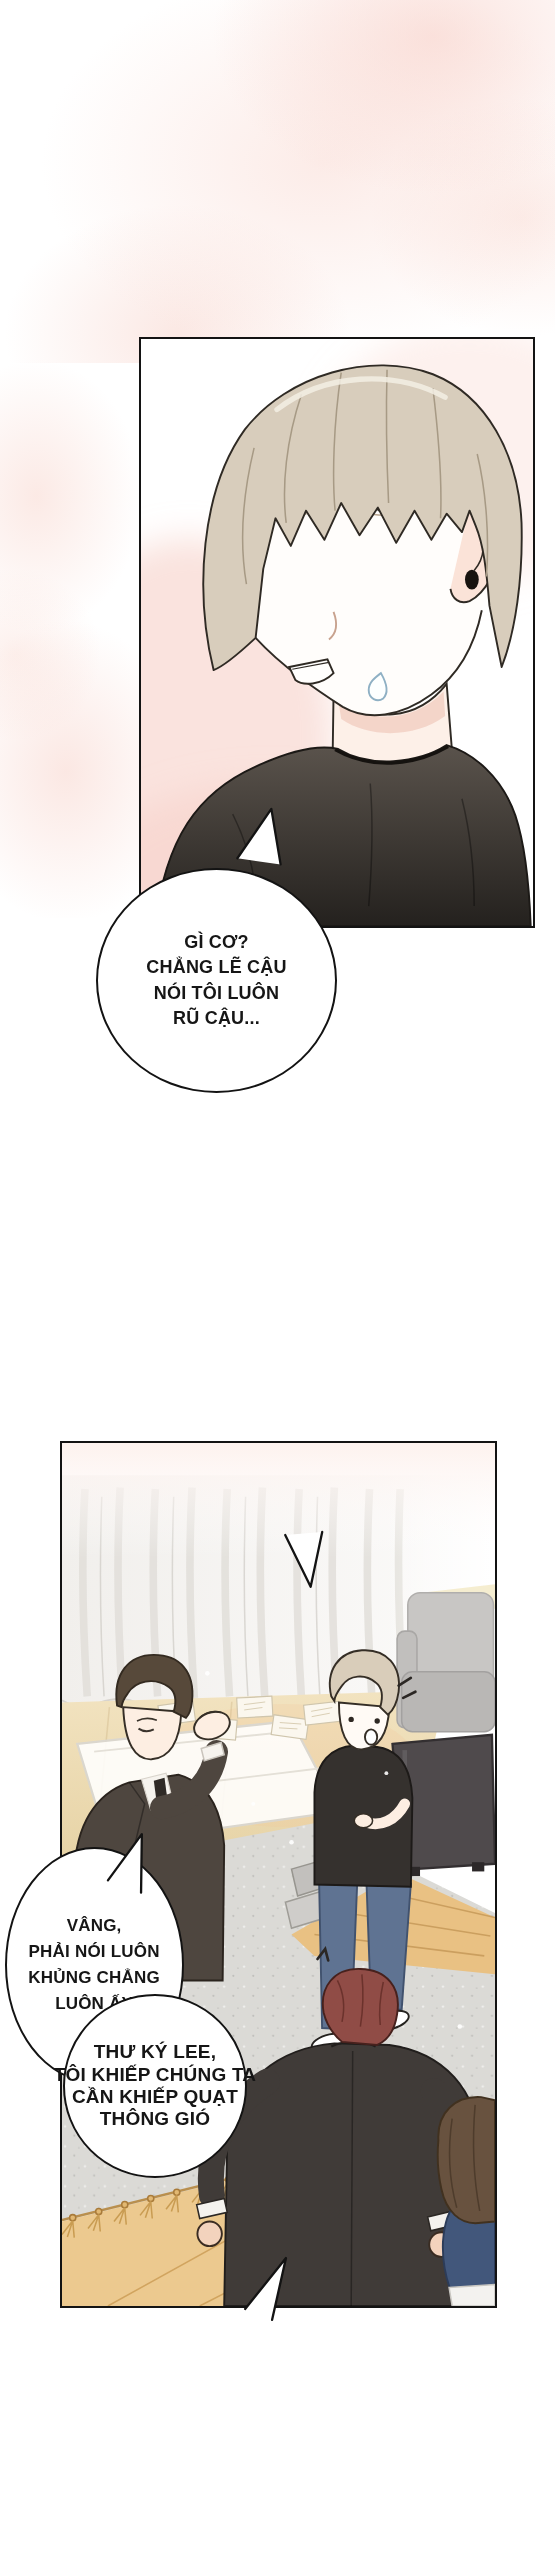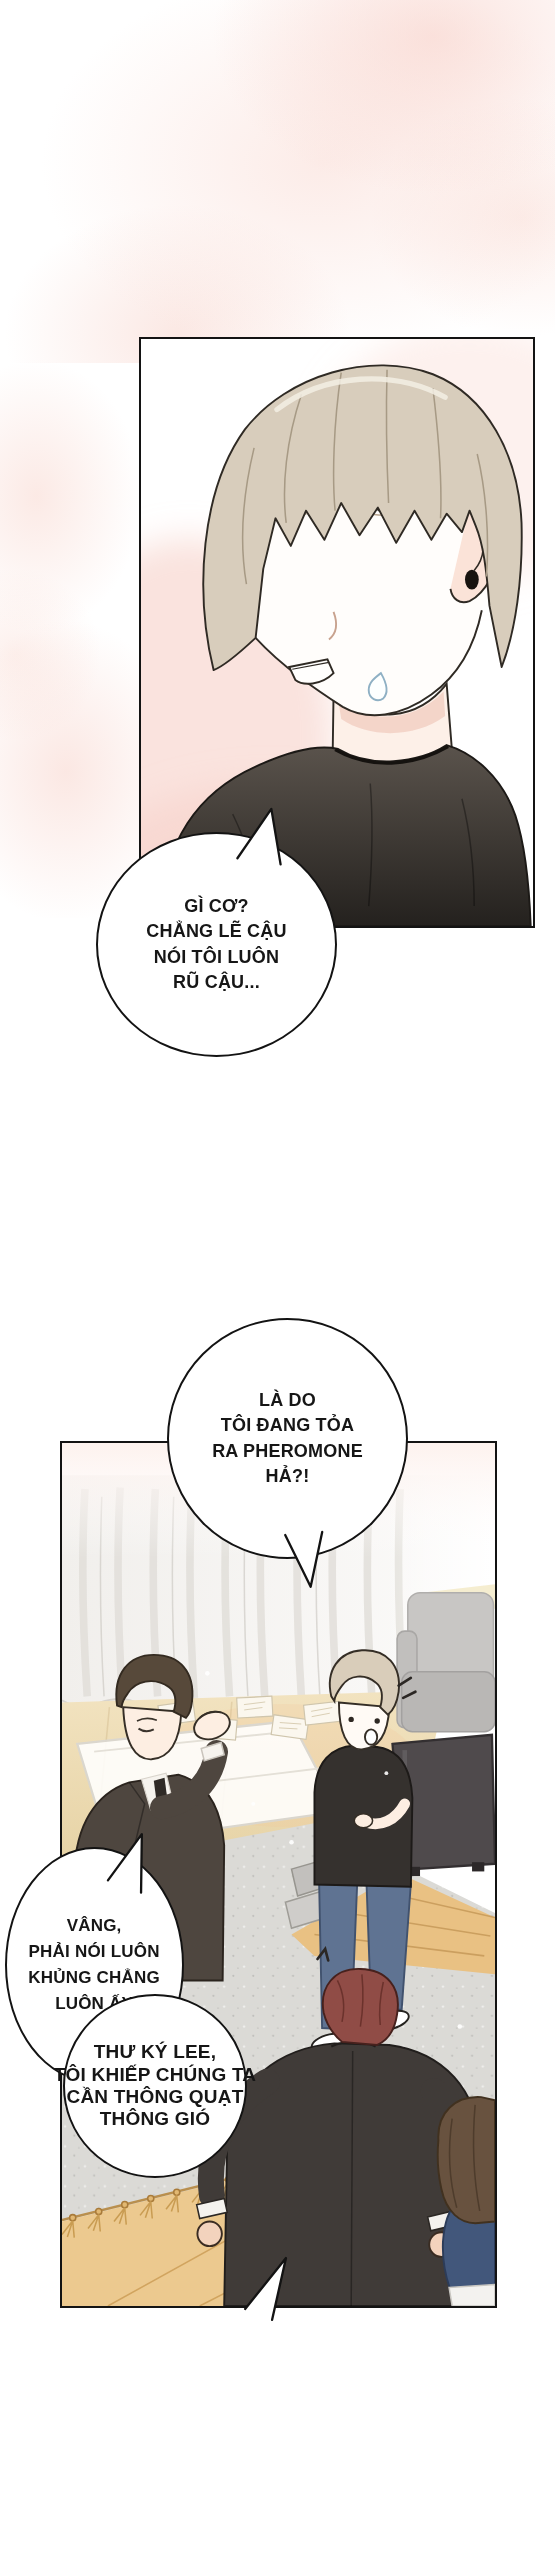--- a/index.html
+++ b/index.html
@@ -20,21 +20,21 @@
   .panel{position:absolute;z-index:10;border:2.3px solid var(--ink,#131313);
          background:#fff;box-sizing:border-box;overflow:hidden}
   .panel svg{display:block;width:100%;height:100%}
   #panel-portrait{left:139px;top:337px;width:396px;height:591px}
   #panel-room{left:60px;top:1441px;width:437px;height:867px}
   .bubble{position:absolute;z-index:30;background:var(--bubble_bg,#ffffff);
           border:2.3px solid var(--ink,#131313);border-radius:50%;
           display:flex;flex-direction:column;align-items:center;justify-content:center;
           text-align:center;color:#161616;font-weight:700;letter-spacing:0.2px;box-sizing:border-box}
   .bline{white-space:nowrap}
-  .b1{left:96px;top:832px;width:241px;height:225px}
+  .b1{left:96px;top:868px;width:241px;height:225px}
   .b2{left:167px;top:1318px;width:241px;height:241px}
   .b3{left:4.6px;top:1847px;width:179px;height:236px}
   .b4{left:63px;top:1994px;width:184px;height:184px}
   .b5{left:157px;top:2270px;width:151px;height:153px}
   .b1 .bline,.b2 .bline{font-size:18px;line-height:25.5px}
   .b3 .bline{font-size:17px;line-height:26px}
   .b4 .bline{font-size:19px;line-height:22.4px}
   .b5 .bline{font-size:15.4px;line-height:21.6px}
   #tails{position:absolute;left:0;top:0;z-index:31;pointer-events:none}
 </style>
@@ -388,38 +388,32 @@
     </svg>
   </div>
 
   <div class="bubble b1">
     <div class="bline">GÌ CƠ?</div>
     <div class="bline">CHẲNG LẼ CẬU</div>
     <div class="bline">NÓI TÔI LUÔN</div>
     <div class="bline">RŨ CẬU...</div>
   </div>
 
-  <div class="bubble b2">
-    <div class="bline">LÀ DO</div>
-    <div class="bline">TÔI ĐANG TỎA</div>
-    <div class="bline">RA PHEROMONE</div>
-    <div class="bline">HẢ?!</div>
-  </div>
 
   <div class="bubble b3">
     <div class="bline">VÂNG,</div>
     <div class="bline">PHẢI NÓI LUÔN</div>
     <div class="bline">KHỦNG CHẲNG</div>
     <div class="bline">LUÔN ẤY</div>
   </div>
 
   <div class="bubble b4">
     <div class="bline">THƯ KÝ LEE,</div>
     <div class="bline">TÔI KHIẾP CHÚNG TA</div>
-    <div class="bline">CẦN THÔNG QUẠT</div>
+    <div class="bline">CẦN KHIẾP QUẠT</div>
     <div class="bline">THÔNG GIÓ</div>
   </div>
 
 
   <svg id="tails" width="555" height="2576" viewBox="0 0 720 3339">
     <g fill="#ffffff" stroke="#131313" stroke-width="3" stroke-linejoin="round" stroke-linecap="round">
       <path d="M 308 1112 L 352 1048 L 364 1120"></path>
       <path d="M 370 1990 L 403 2057 L 418 1986"></path>
       <path d="M 140 2438 L 184 2378 L 183 2454"></path>
       <path d="M 318 2994 L 371 2928 L 353 3008"></path>

